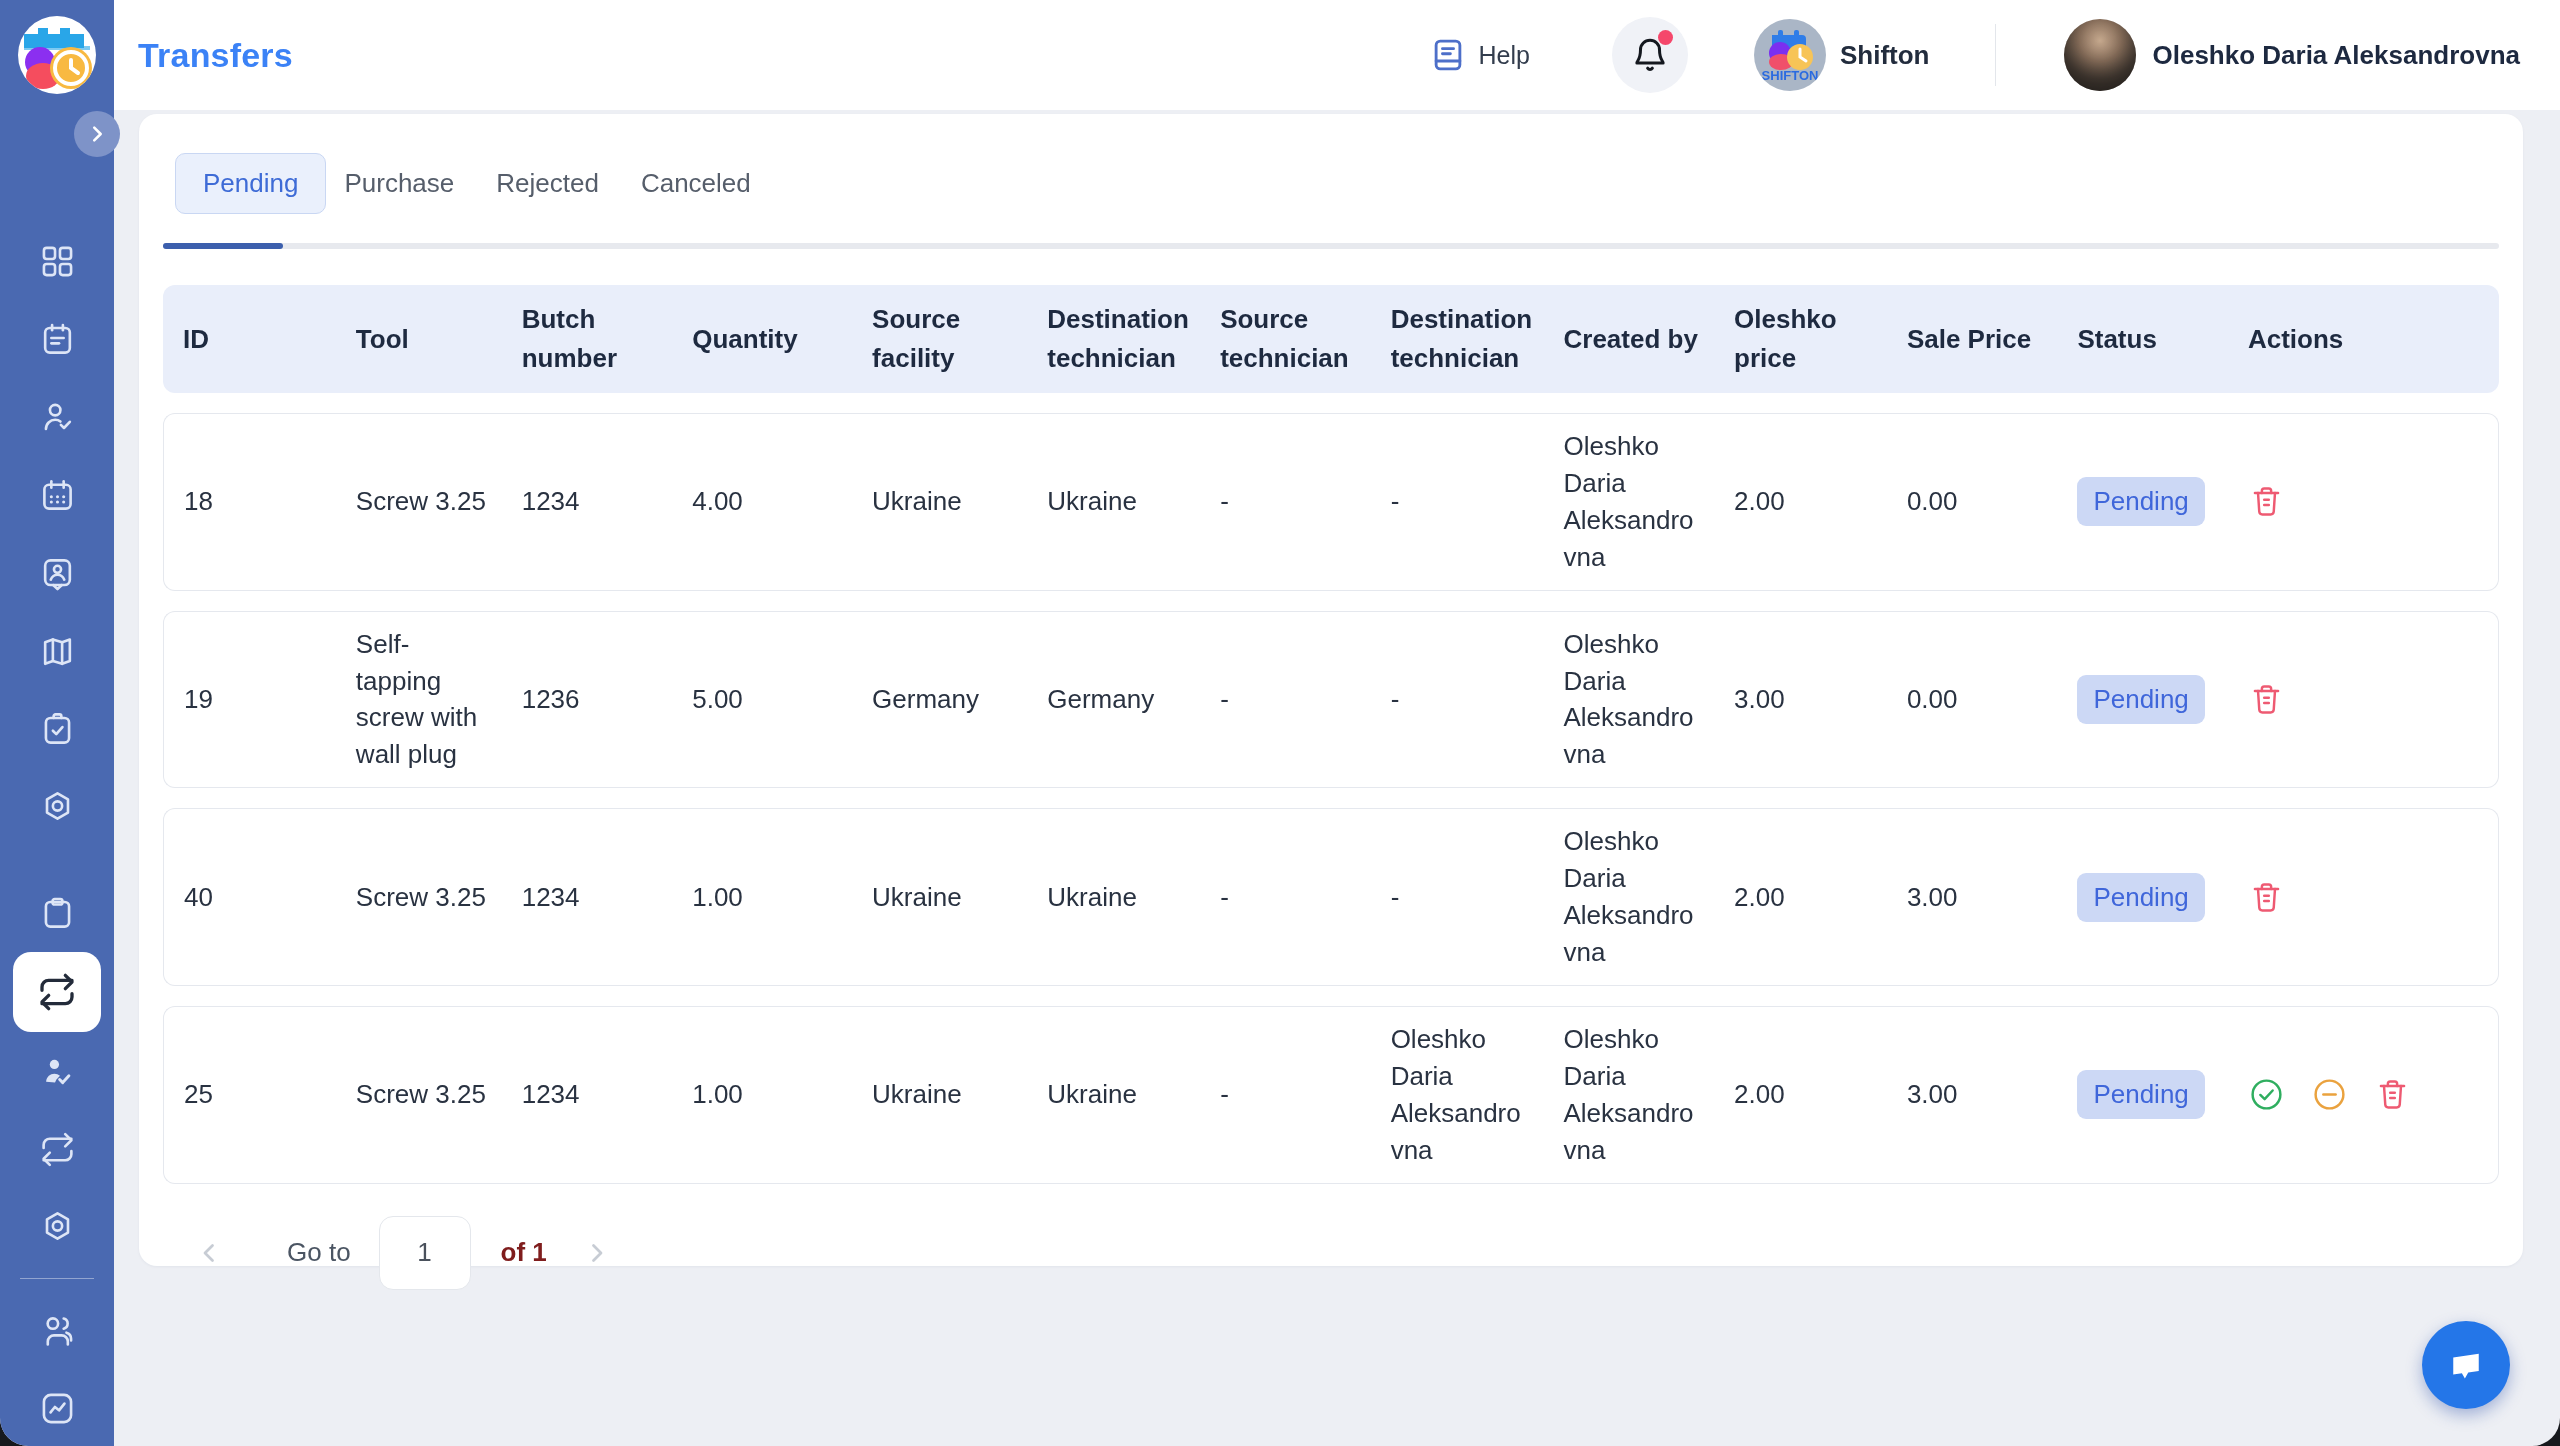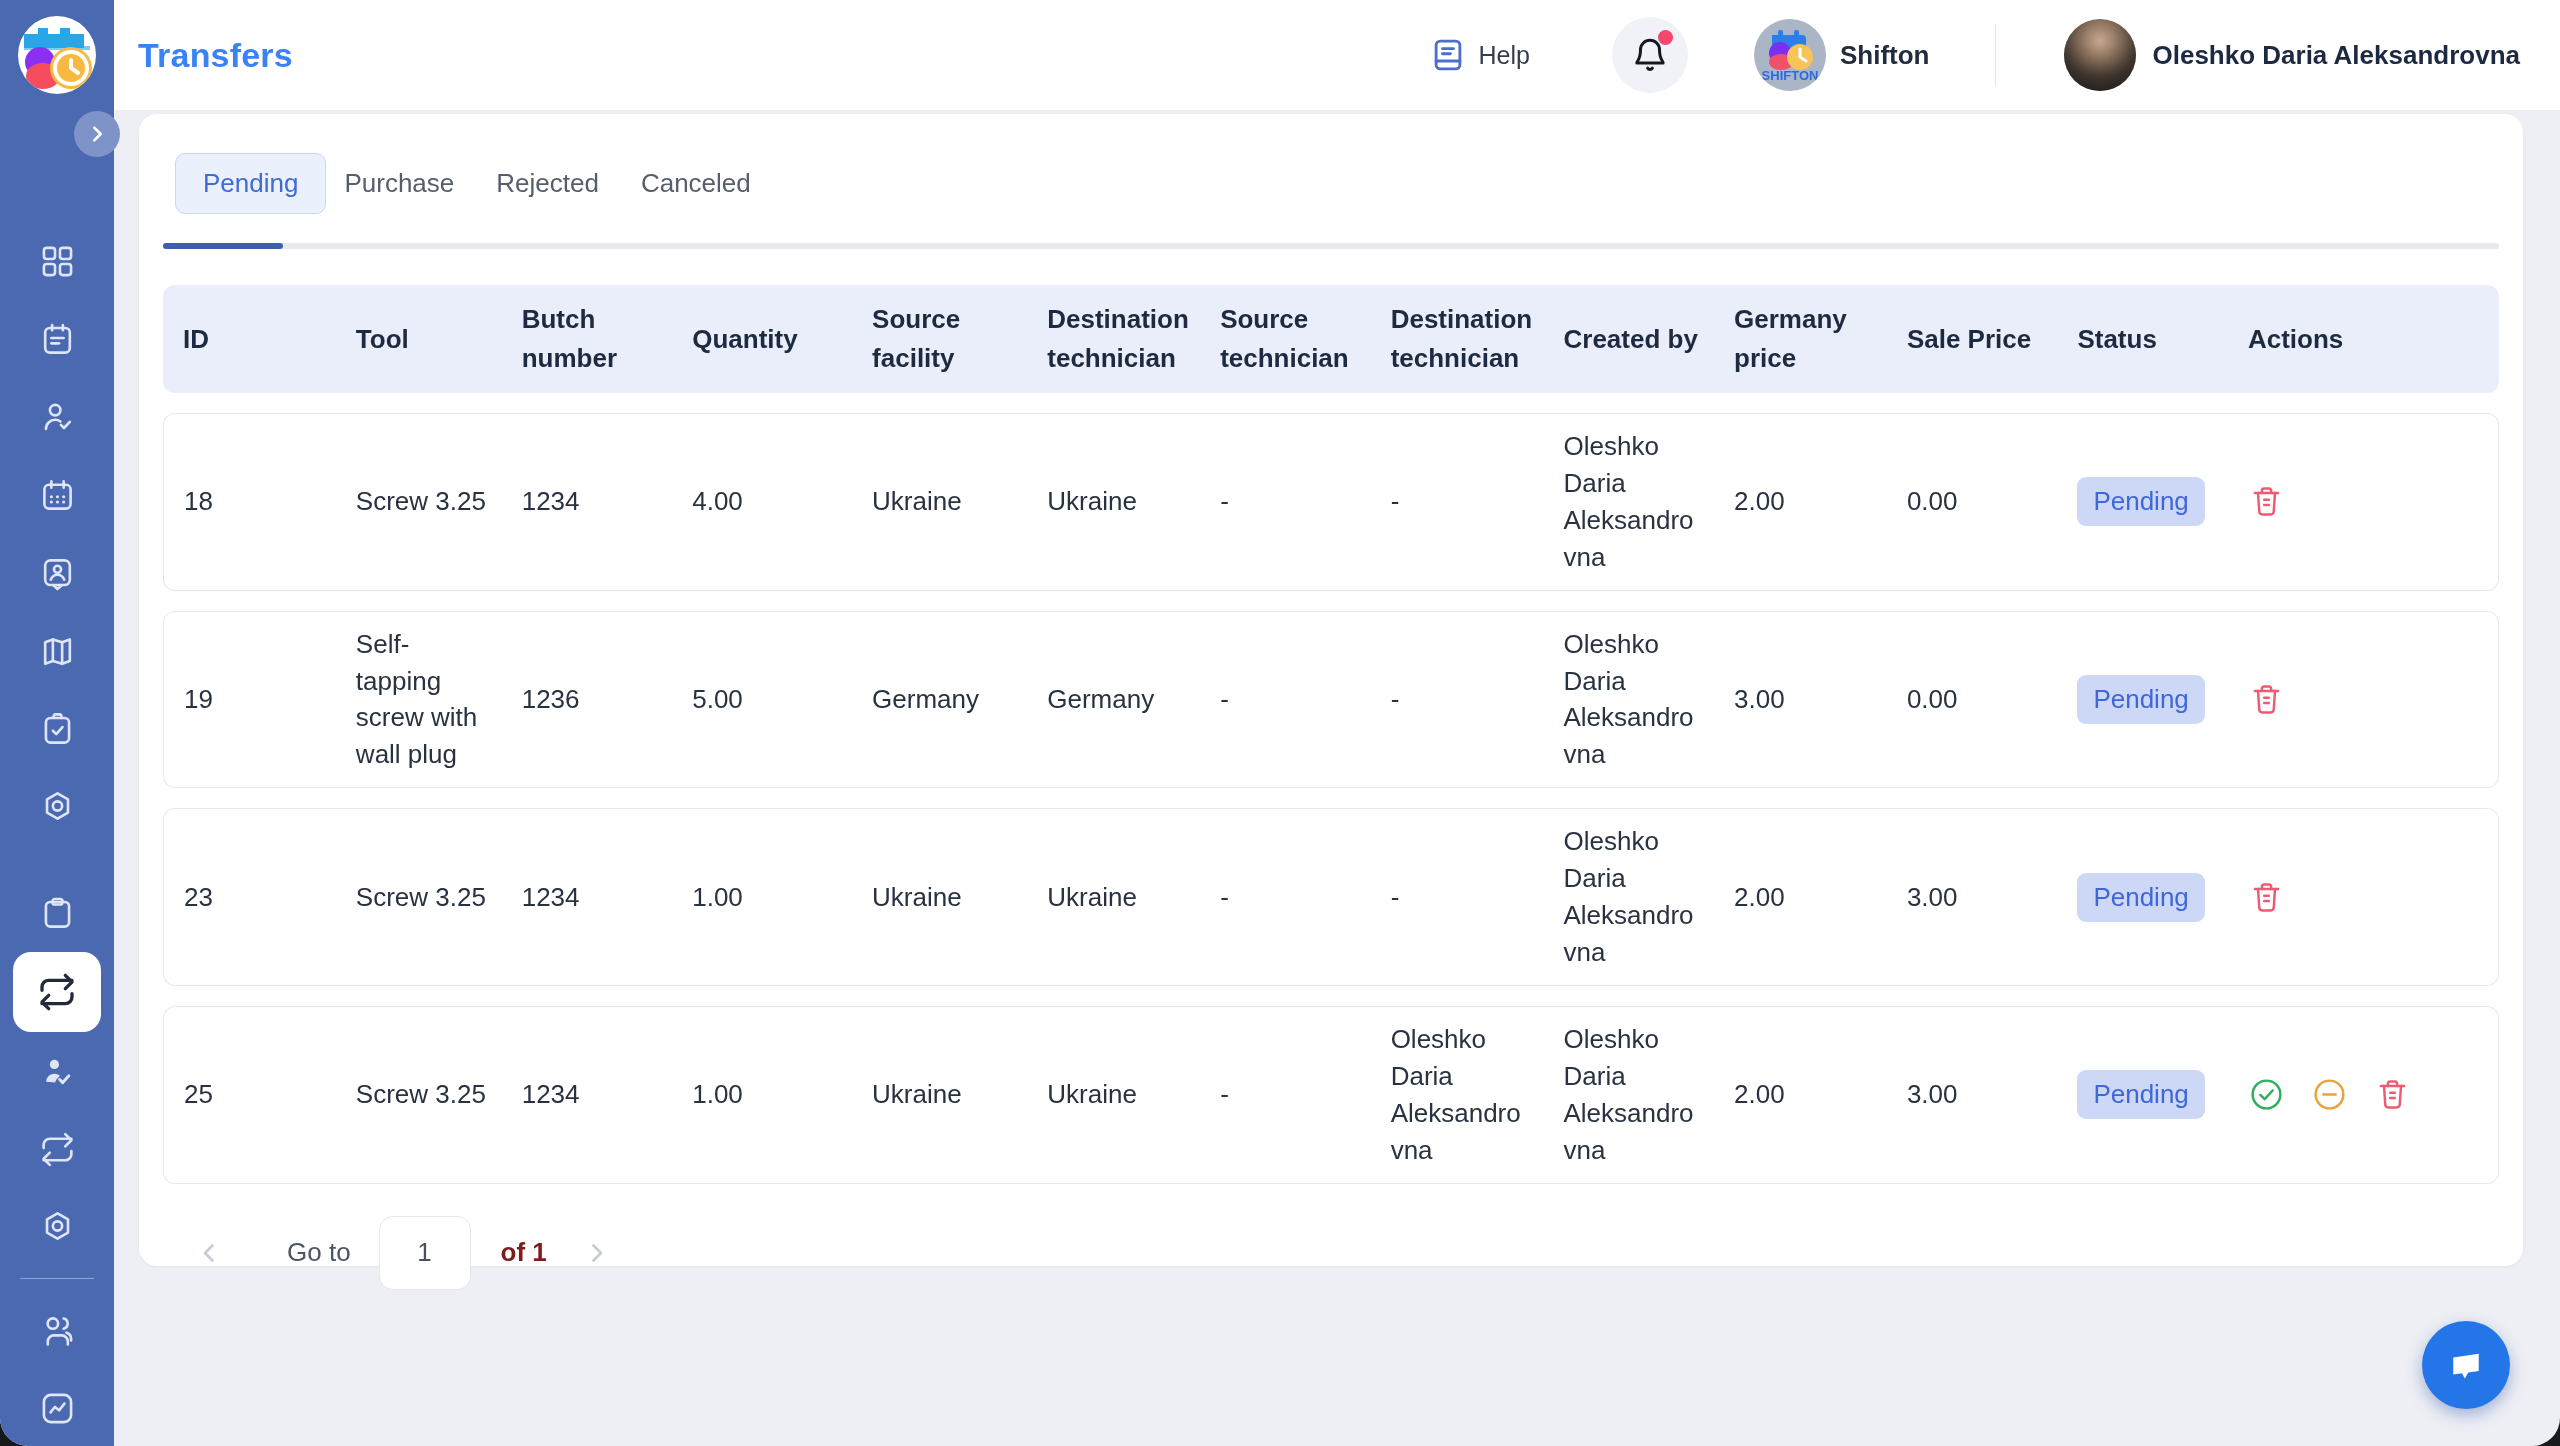--- a/index.html
+++ b/index.html
@@ -332,21 +332,21 @@
             <tr>
               <th>ID</th>
               <th>Tool</th>
               <th>Butch number</th>
               <th>Quantity</th>
               <th>Source facility</th>
               <th>Destination technician</th>
               <th>Source technician</th>
               <th>Destination technician</th>
               <th>Created by</th>
-              <th>Germany price</th>
+              <th>Oleshko price</th>
               <th>Sale Price</th>
               <th>Status</th>
               <th>Actions</th>
             </tr>
           </thead>
           <tbody>
             <tr>
               <td>18</td>
               <td class="wrap">Screw 3.25</td>
               <td>1234</td>
@@ -394,21 +394,21 @@
                         <path d="M9 6.5V5a1.5 1.5 0 0 1 1.5-1.5h3A1.5 1.5 0 0 1 15 5v1.5"></path>
                       <path d="M6.5 6.5l.8 12a2 2 0 0 0 2 1.9h5.4a2 2 0 0 0 2-1.9l.8-12"></path>
                       <path d="M10.5 10.8h3"></path>
                         <path d="M10.5 14.2h3"></path>
                     </svg>
                   </button>
                 </div>
               </td>
             </tr>
             <tr>
-              <td>23</td>
+              <td>40</td>
               <td class="wrap">Screw 3.25</td>
               <td>1234</td>
               <td>1.00</td>
               <td>Ukraine</td>
               <td>Ukraine</td>
               <td>-</td>
               <td class="wrap">-</td>
               <td class="wrap">Oleshko Daria Aleksandrovna</td>
               <td>2.00</td>
               <td>3.00</td>

